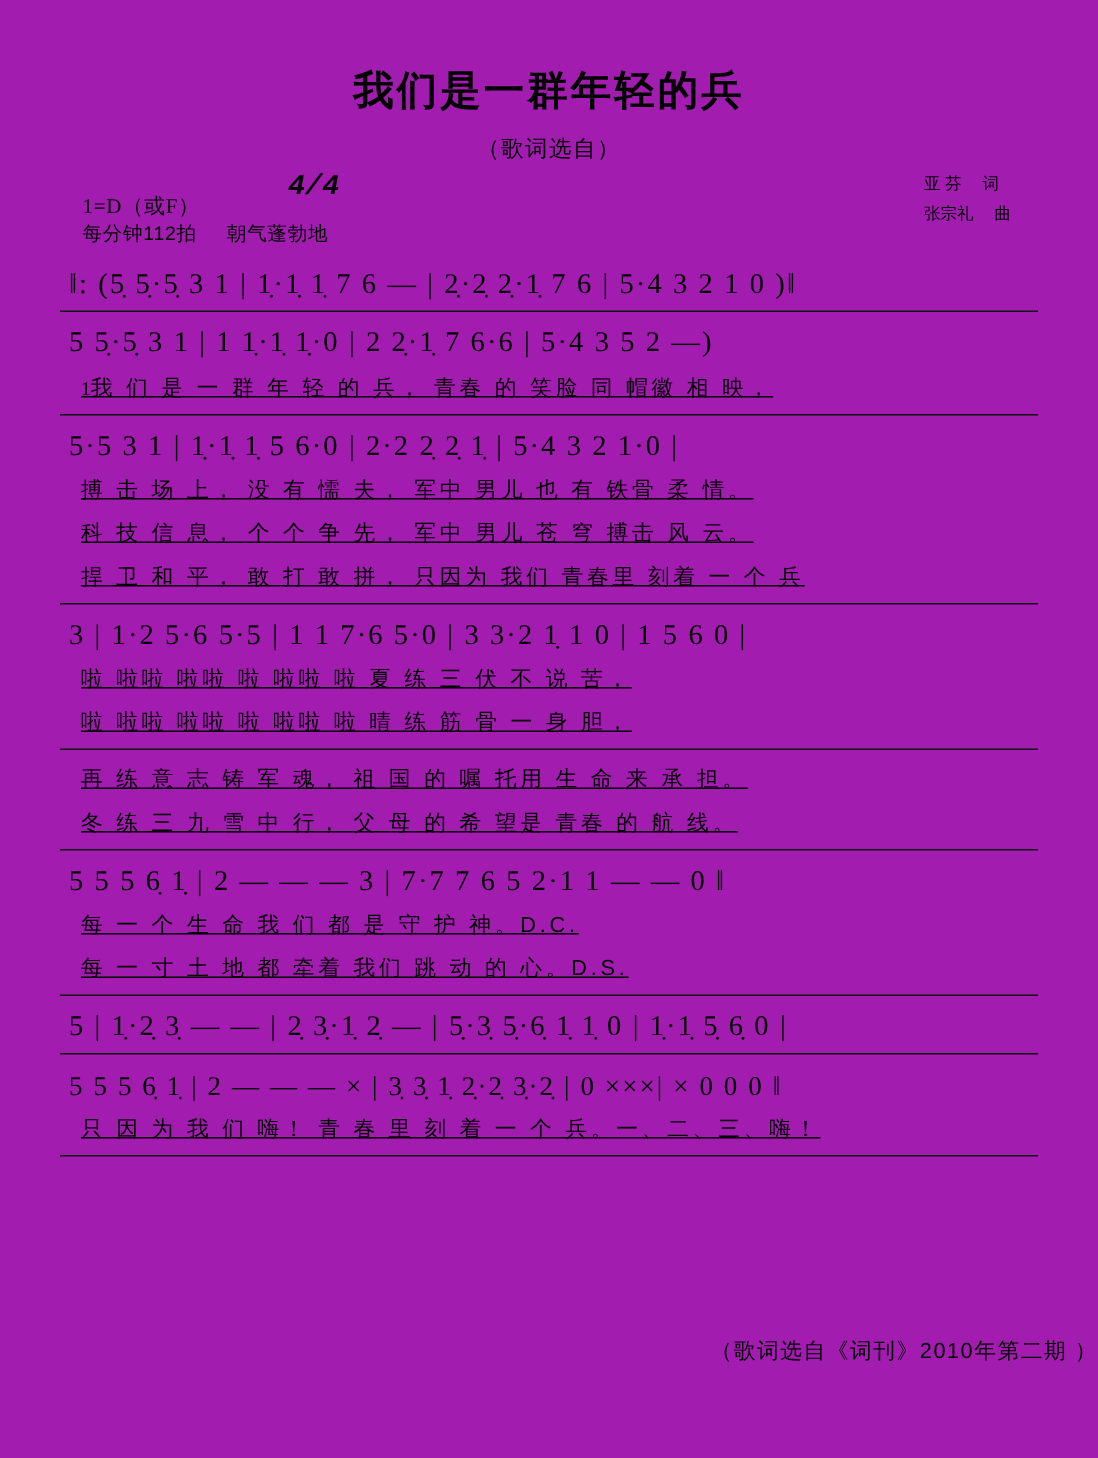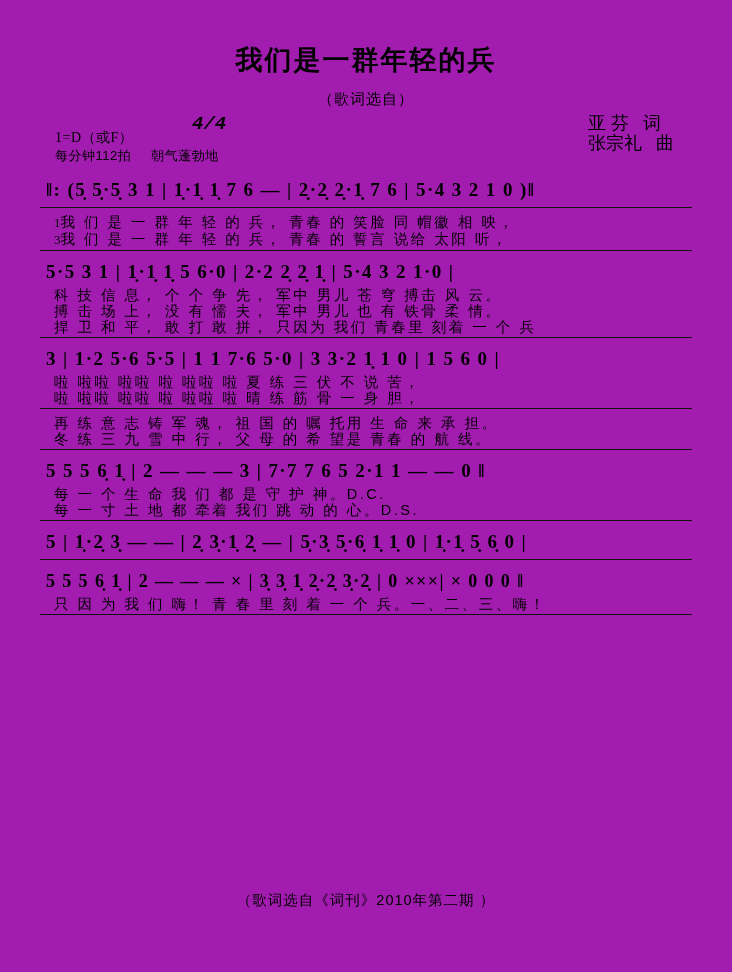--- a/index.html
+++ b/index.html
@@ -58,21 +58,21 @@
     font-family: Liberation Mono, monospace;
     font-weight: bold;
     font-style: italic;
     margin-left: 40px;
   }
   .credits {
     position: absolute;
     right: 58px;
     top: 2px;
     font-family: "Liberation Sans", sans-serif;
-    font-size: 18px;
+    font-size: 11px;
     line-height: 20px;
     text-align: left;
   }
   .credits span.role { margin-left: 14px; }
   .tempo {
     position: absolute;
     left: 55px;
     top: 36px;
     font-size: 13px;
     font-family: "Liberation Sans", sans-serif;
@@ -86,52 +86,53 @@
     margin-top: 18px;
     padding: 0 40px;
   }
   .system {
     position: relative;
     margin-bottom: 2px;
   }
   .notes {
     font-family: "Liberation Serif", serif;
     font-size: 19px;
-    font-weight: bold;
+    font-weight: normal;
     letter-spacing: 1.4px;
     white-space: nowrap;
     line-height: 30px;
     padding-left: 6px;
     overflow: hidden;
   }
   .notes.small { font-size: 18px; }
   .lyricline {
     font-family: "Liberation Sans", sans-serif;
     font-size: 14.5px;
     letter-spacing: 2.5px;
     white-space: nowrap;
-    line-height: 16px;
+    line-height: 29px;
     padding-left: 14px;
+    text-decoration: underline;
   }
   .lyricline .num {
     font-family: "Liberation Serif", serif;
     font-size: 13px;
     letter-spacing: 0;
   }
   .sysgroup {
     border-bottom: 1px solid #111;
     padding-bottom: 2px;
     margin-bottom: 6px;
   }
   
   .source {
     position: absolute;
     bottom: 62px;
     width: 100%;
-    text-align: center;
+    text-align: right;
     font-family: "Liberation Sans", sans-serif;
     font-size: 14.5px;
     letter-spacing: 1px;
     margin-top: 29px;
   }
 </style>
 </head>
 <body>
 
 <div class="sheet">
@@ -156,28 +157,28 @@
     </div>
   </div>
 
   <div class="staff-area">
 
     <div class="system sysgroup">
       <div class="notes">‖: (5̣  5̣·5̣  3 1 | 1̣·1̣  1̣ 7 6 — | 2̣·2̣  2̣·1̣  7 6 | 5·4  3 2 1 0 )‖</div>
     </div>
 
     <div class="system sysgroup">
+      <div class="notes">5   5̣·5̣   3 1 | 1  1̣·1̣  1̣·0 | 2  2̣·1̣  7  6·6 | 5·4  3 5 2 —)</div>
       <div class="lyricline"><span class="num">1</span><span>我 们 是 一 群 年 轻 的 兵，      青春 的 笑脸 同 帽徽 相  映，</span></div>
-      <div class="lyricline"><span class="num">3</span><span>我 们 是 一 群 年 轻 的 兵，      青春 的 誓言  说给 太阳 听，</span></div>
     </div>
 
     <div class="system sysgroup">
       <div class="notes">5·5 3 1 | 1̣·1̣  1̣ 5  6·0 | 2·2   2̣ 2̣ 1̣ | 5·4  3 2 1·0 |</div>
+      <div class="lyricline">搏 击 场 上， 没 有 懦 夫，   军中 男儿 也 有  铁骨 柔 情。</div>
       <div class="lyricline">科 技 信 息， 个 个 争 先，   军中 男儿 苍 穹  搏击 风 云。</div>
-      <div class="lyricline">搏 击 场 上， 没 有 懦 夫，   军中 男儿 也 有  铁骨 柔 情。</div>
       <div class="lyricline">捍 卫 和 平， 敢 打 敢 拼，   只因为 我们 青春里 刻着  一 个 兵</div>
     </div>
 
     <div class="system sysgroup">
       <div class="notes">3 | 1·2  5·6   5·5 | 1  1 7·6   5·0 | 3  3·2   1̣ 1 0 | 1 5 6 0 |</div>
       <div class="lyricline">啦 啦啦 啦啦  啦 啦啦 啦      夏 练   三 伏    不 说 苦，</div>
       <div class="lyricline">啦 啦啦 啦啦  啦 啦啦 啦      晴 练  筋 骨     一 身 胆，</div>
     </div>
 
     <div class="system sysgroup">

